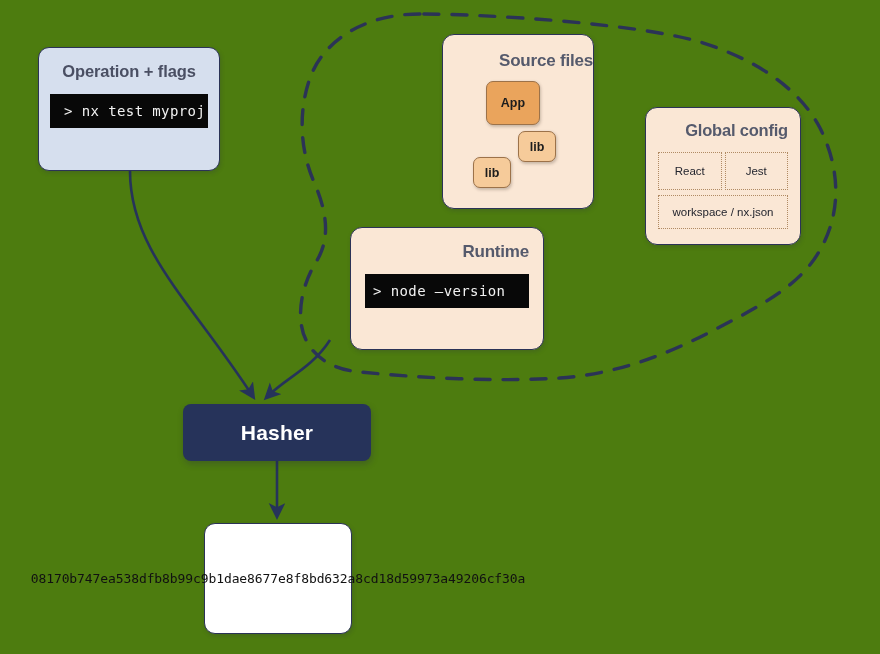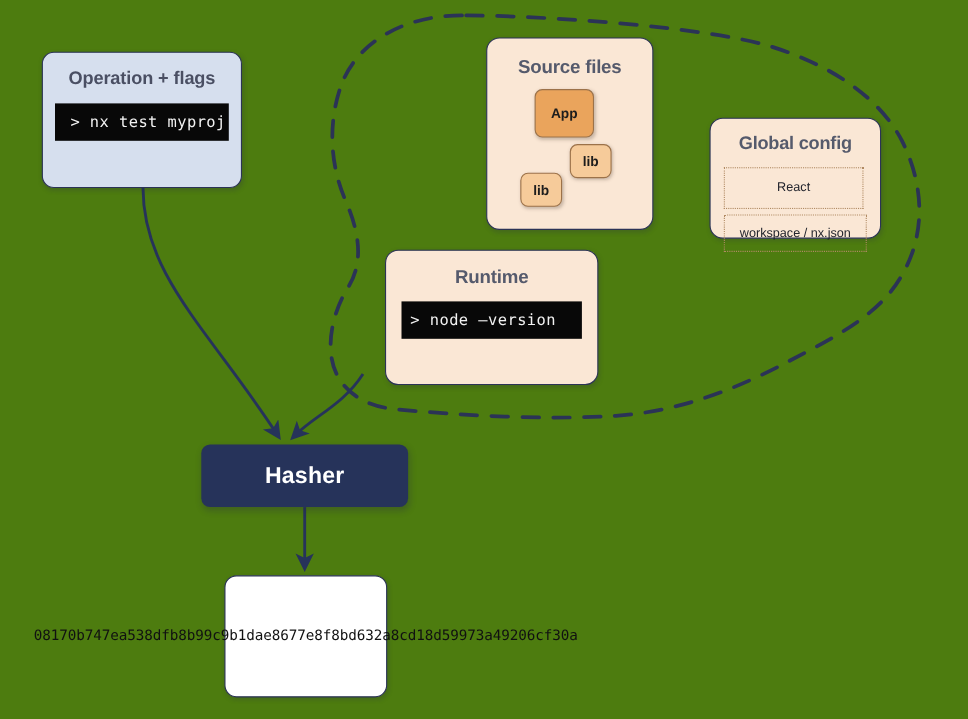--- a/index.html
+++ b/index.html
@@ -77,21 +77,21 @@
   }
 
   
   .peach-card {
     background: #fae7d5;
     border: 1.6px solid #2b3356;
     border-radius: 12px;
     box-shadow: 1px 2px 4px rgba(40,45,70,0.22);
   }
   .peach-title {
-    text-align: center;
+    text-align: right;
     font-size: 17px;
     font-weight: bold;
     color: #555a6c;
     letter-spacing: -0.2px;
   }
 
   .src-card {
     left: 442px;
     top: 34px;
     width: 152px;
@@ -146,21 +146,21 @@
     height: 123px;
     padding: 0 14px;
   }
   .rt-card .peach-title { margin-top: 14px; }
   .rt-card .terminal { margin-top: 12px; padding: 9px 8px; }
 
   .cfg-card {
     left: 645px;
     top: 107px;
     width: 156px;
-    height: 110px;
+    height: 138px;
     padding: 0 12px;
   }
   .cfg-card .peach-title { margin-top: 13px; font-size: 16.5px; }
   .cfg-row {
     display: flex;
     margin-top: 12px;
   }
   .dotted-box {
     box-sizing: border-box;
     border: 1.6px dotted #b08a63;
@@ -273,20 +273,21 @@
       <div class="box-node node-app">App</div>
       <div class="box-node node-lib-right">lib</div>
       <div class="box-node node-lib-left">lib</div>
     </div>
   </div>
 
   <div class="node peach-card cfg-card">
     <div class="peach-title">Global config</div>
     <div class="cfg-row">
       <div class="dotted-box cfg-half left">React</div>
+      <div class="dotted-box cfg-half">Jest</div>
     </div>
     <div class="dotted-box cfg-full">workspace / nx.json</div>
   </div>
 
   <div class="node peach-card rt-card">
     <div class="peach-title">Runtime</div>
     <div class="terminal">&gt; node –version</div>
   </div>
 
   <div class="node hasher">

